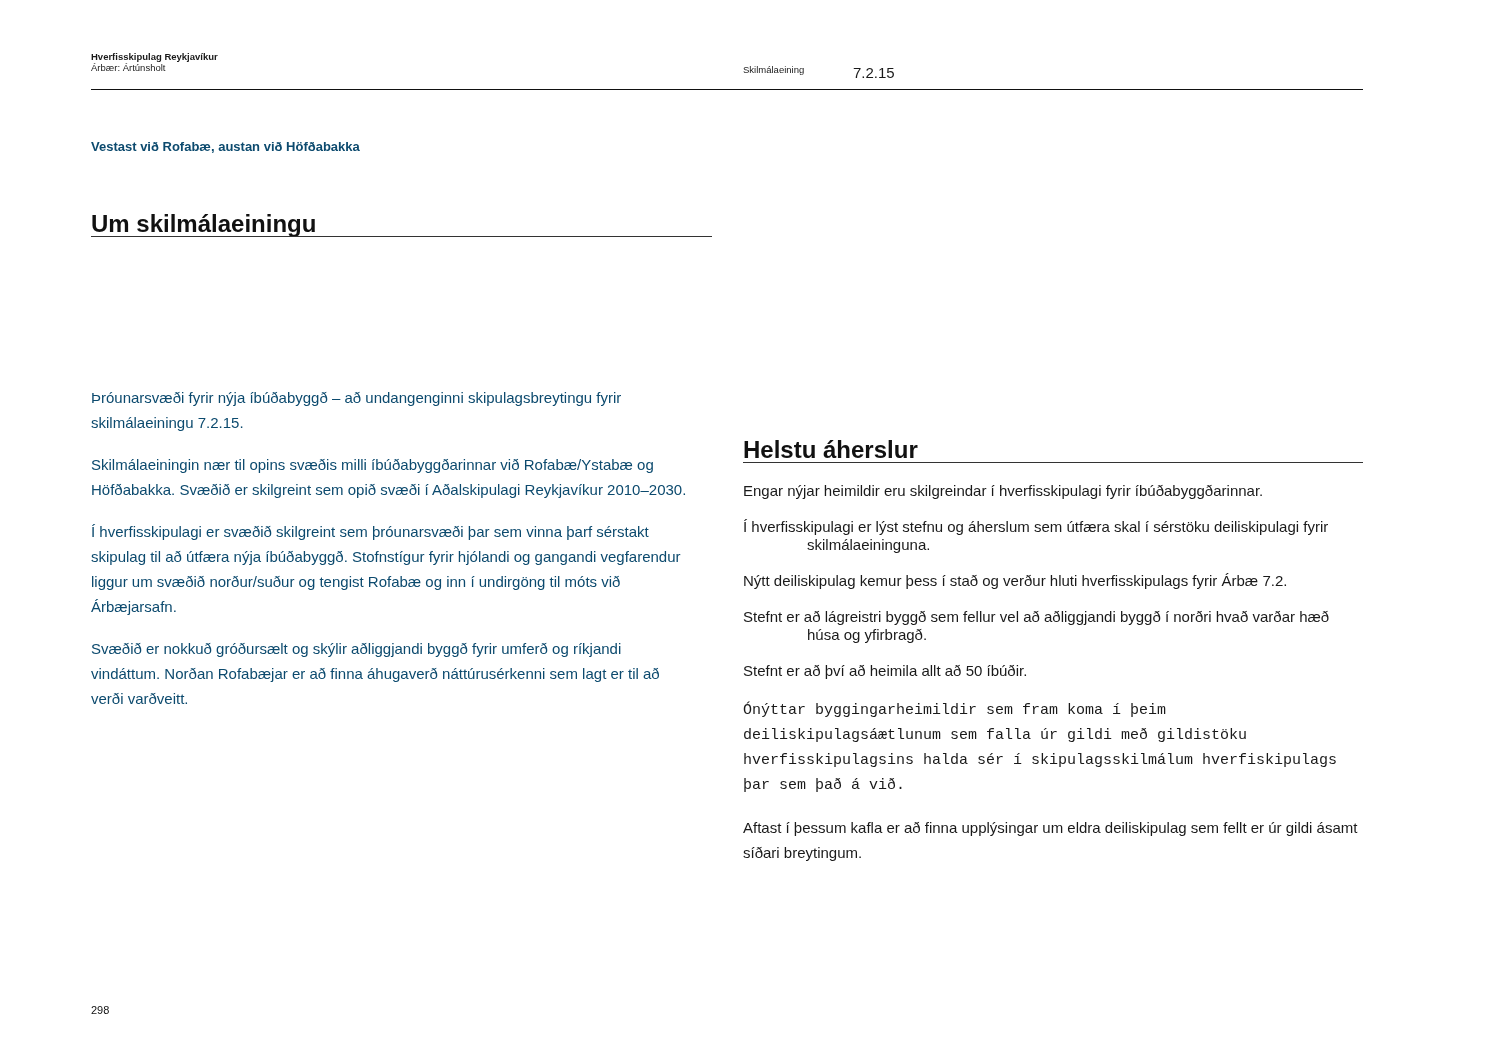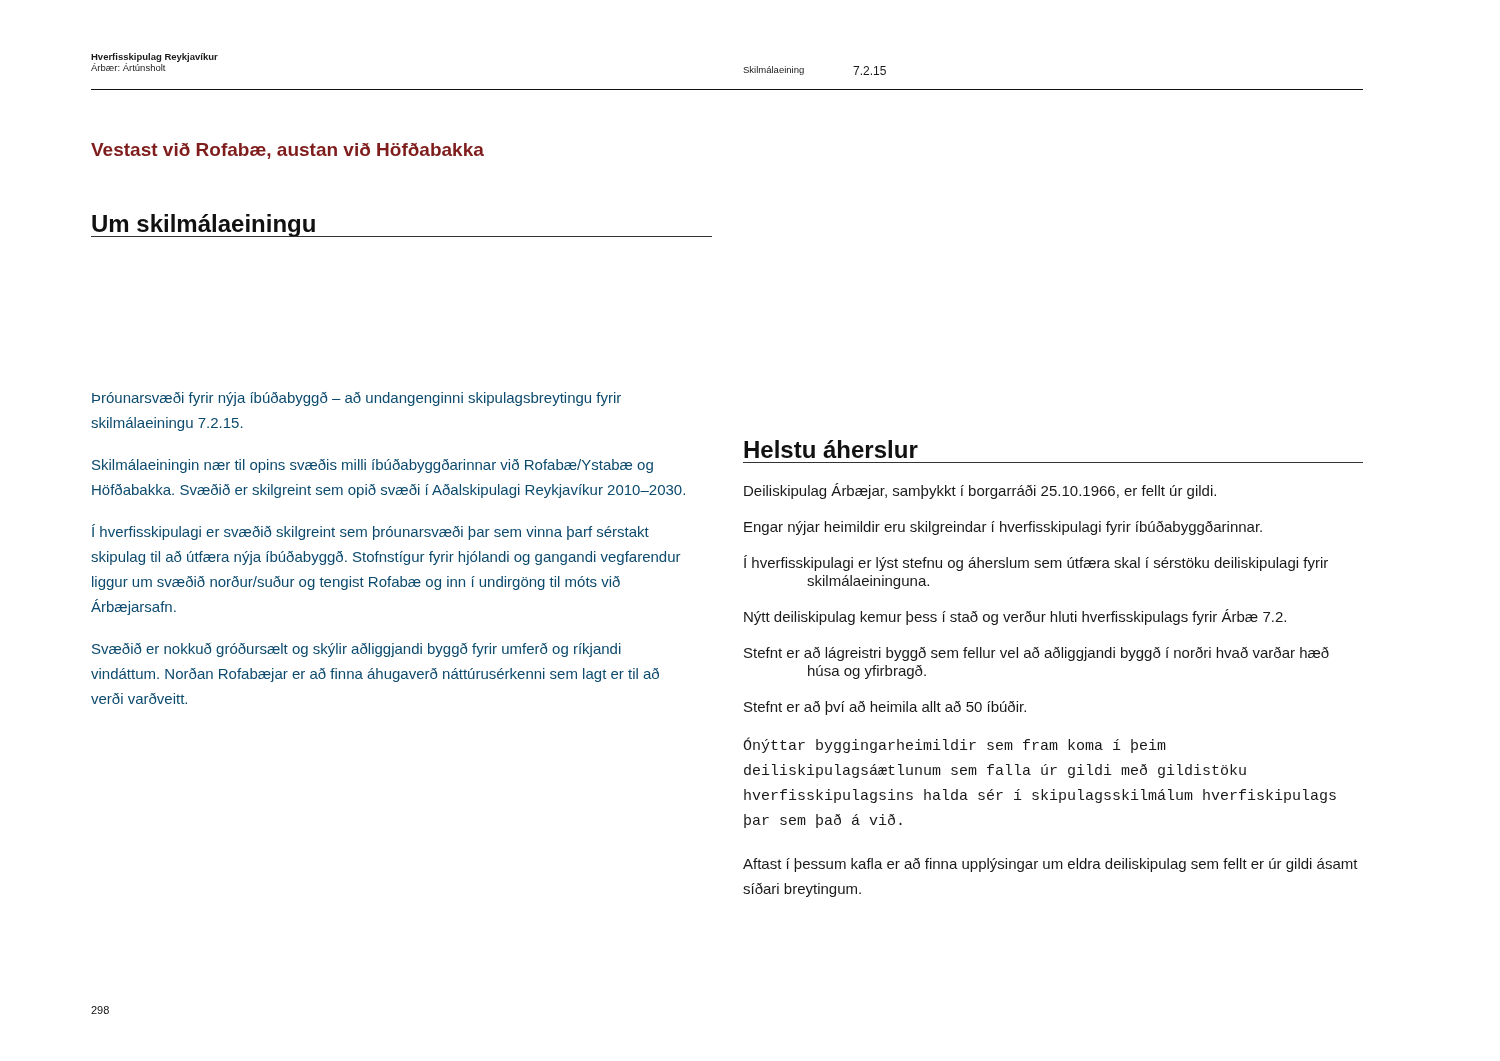--- a/index.html
+++ b/index.html
@@ -3,24 +3,24 @@
   <meta charset="utf-8">
   <style>
     html, body { margin: 0; padding: 0; background: #ffffff; }
     body {
       width: 1500px; height: 1061px; position: relative; overflow: hidden;
       font-family: "Liberation Sans", sans-serif; color: #1a1a1a;
     }
     .hdr-left { position: absolute; left: 91px; top: 51px; font-size: 9.5px; line-height: 11px; }
     .hdr-left .t1 { font-weight: bold; }
     .hdr-mid { position: absolute; left: 743px; top: 64px; font-size: 9.5px; }
-    .hdr-code { position: absolute; left: 853px; top: 64px; font-size: 12px; text-align: center; }
+    .hdr-code { position: absolute; left: 853px; top: 64px; font-size: 15px; text-align: center; }
     .hdr-rule { position: absolute; left: 91px; top: 89px; width: 1272px; height: 1px; background: #111; }
 
-    .subtitle { position: absolute; left: 91px; top: 139px; font-size: 19px; font-weight: bold; color: #7f1d1d; }
+    .subtitle { position: absolute; left: 91px; top: 139px; font-size: 13px; font-weight: bold; color: #0c4a6e; }
 
     .sec-title { position: absolute; font-size: 24px; font-weight: bold; color: #111; line-height: 28px; }
     .sec-rule { position: absolute; height: 1px; background: #333; }
     #t-left { left: 91px; top: 210px; }
     #r-left { left: 91px; top: 236px; width: 621px; }
     #t-right { left: 743px; top: 436px; }
     #r-right { left: 743px; top: 462px; width: 620px; }
 
     .col-left { position: absolute; left: 91px; top: 385px; width: 600px; }
     .col-left p { margin: 0 0 17px 0; font-size: 15px; line-height: 25px; color: #0c4a6e; }
@@ -53,21 +53,20 @@
   <p>Þróunarsvæði fyrir nýja íbúðabyggð – að undangenginni skipulagsbreytingu fyrir skilmálaeiningu 7.2.15.</p>
   <p>Skilmálaeiningin nær til opins svæðis milli íbúðabyggðarinnar við Rofabæ/Ystabæ og Höfðabakka. Svæðið er skilgreint sem opið svæði í Aðalskipulagi Reykjavíkur 2010–2030.</p>
   <p>Í hverfisskipulagi er svæðið skilgreint sem þróunarsvæði þar sem vinna þarf sérstakt skipulag til að útfæra nýja íbúðabyggð. Stofnstígur fyrir hjólandi og gangandi vegfarendur liggur um svæðið norður/suður og tengist Rofabæ og inn í undirgöng til móts við Árbæjarsafn.</p>
   <p>Svæðið er nokkuð gróðursælt og skýlir aðliggjandi byggð fyrir umferð og ríkjandi vindáttum. Norðan Rofabæjar er að finna áhugaverð náttúrusérkenni sem lagt er til að verði varðveitt.</p>
 </div>
 
 <div class="sec-title" id="t-right">Helstu áherslur</div>
 <div class="sec-rule" id="r-right"></div>
 
 <div class="col-right">
-  <p class="item">Deiliskipulag Árbæjar, samþykkt í borgarráði 25.10.1966, er fellt úr gildi.</p>
   <p class="item">Engar nýjar heimildir eru skilgreindar í hverfisskipulagi fyrir íbúðabyggðarinnar.</p>
   <p class="item">Í hverfisskipulagi er lýst stefnu og áherslum sem útfæra skal í sérstöku deiliskipulagi fyrir skilmálaeininguna.</p>
   <p class="item">Nýtt deiliskipulag kemur þess í stað og verður hluti hverfisskipulags fyrir Árbæ 7.2.</p>
   <p class="item">Stefnt er að lágreistri byggð sem fellur vel að aðliggjandi byggð í norðri hvað varðar hæð húsa og yfirbragð.</p>
   <p class="item">Stefnt er að því að heimila allt að 50 íbúðir.</p>
   <p class="para first-para">Ónýttar byggingarheimildir sem fram koma í þeim deiliskipulagsáætlunum sem falla úr gildi með gildistöku hverfisskipulagsins halda sér í skipulagsskilmálum hverfiskipulags þar sem það á við.</p>
   <p class="para">Aftast í þessum kafla er að finna upplýsingar um eldra deiliskipulag sem fellt er úr gildi ásamt síðari breytingum.</p>
 </div>
 
 <div class="page-num">298</div>

